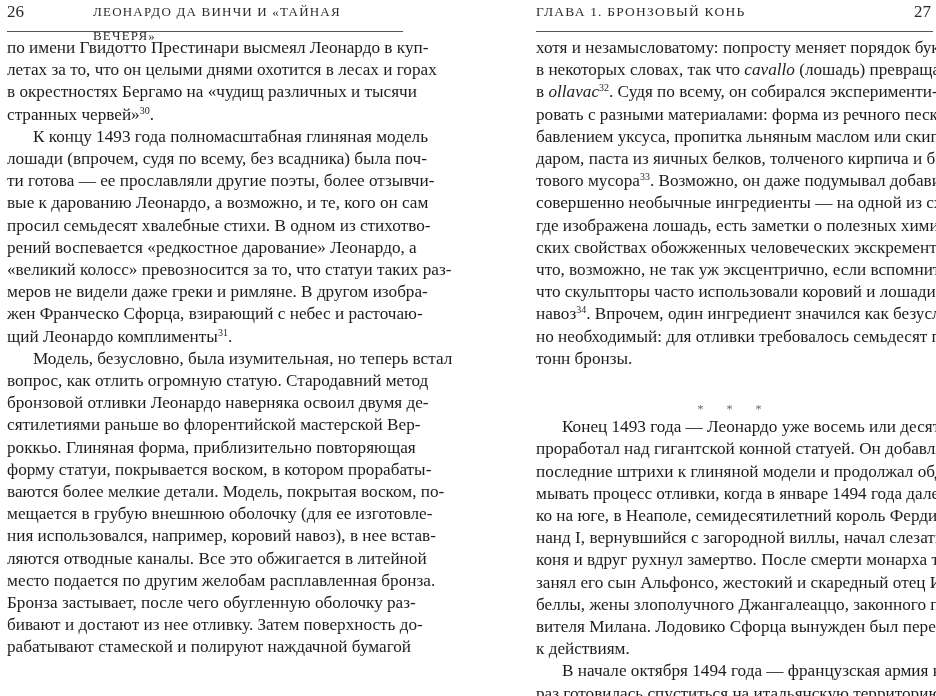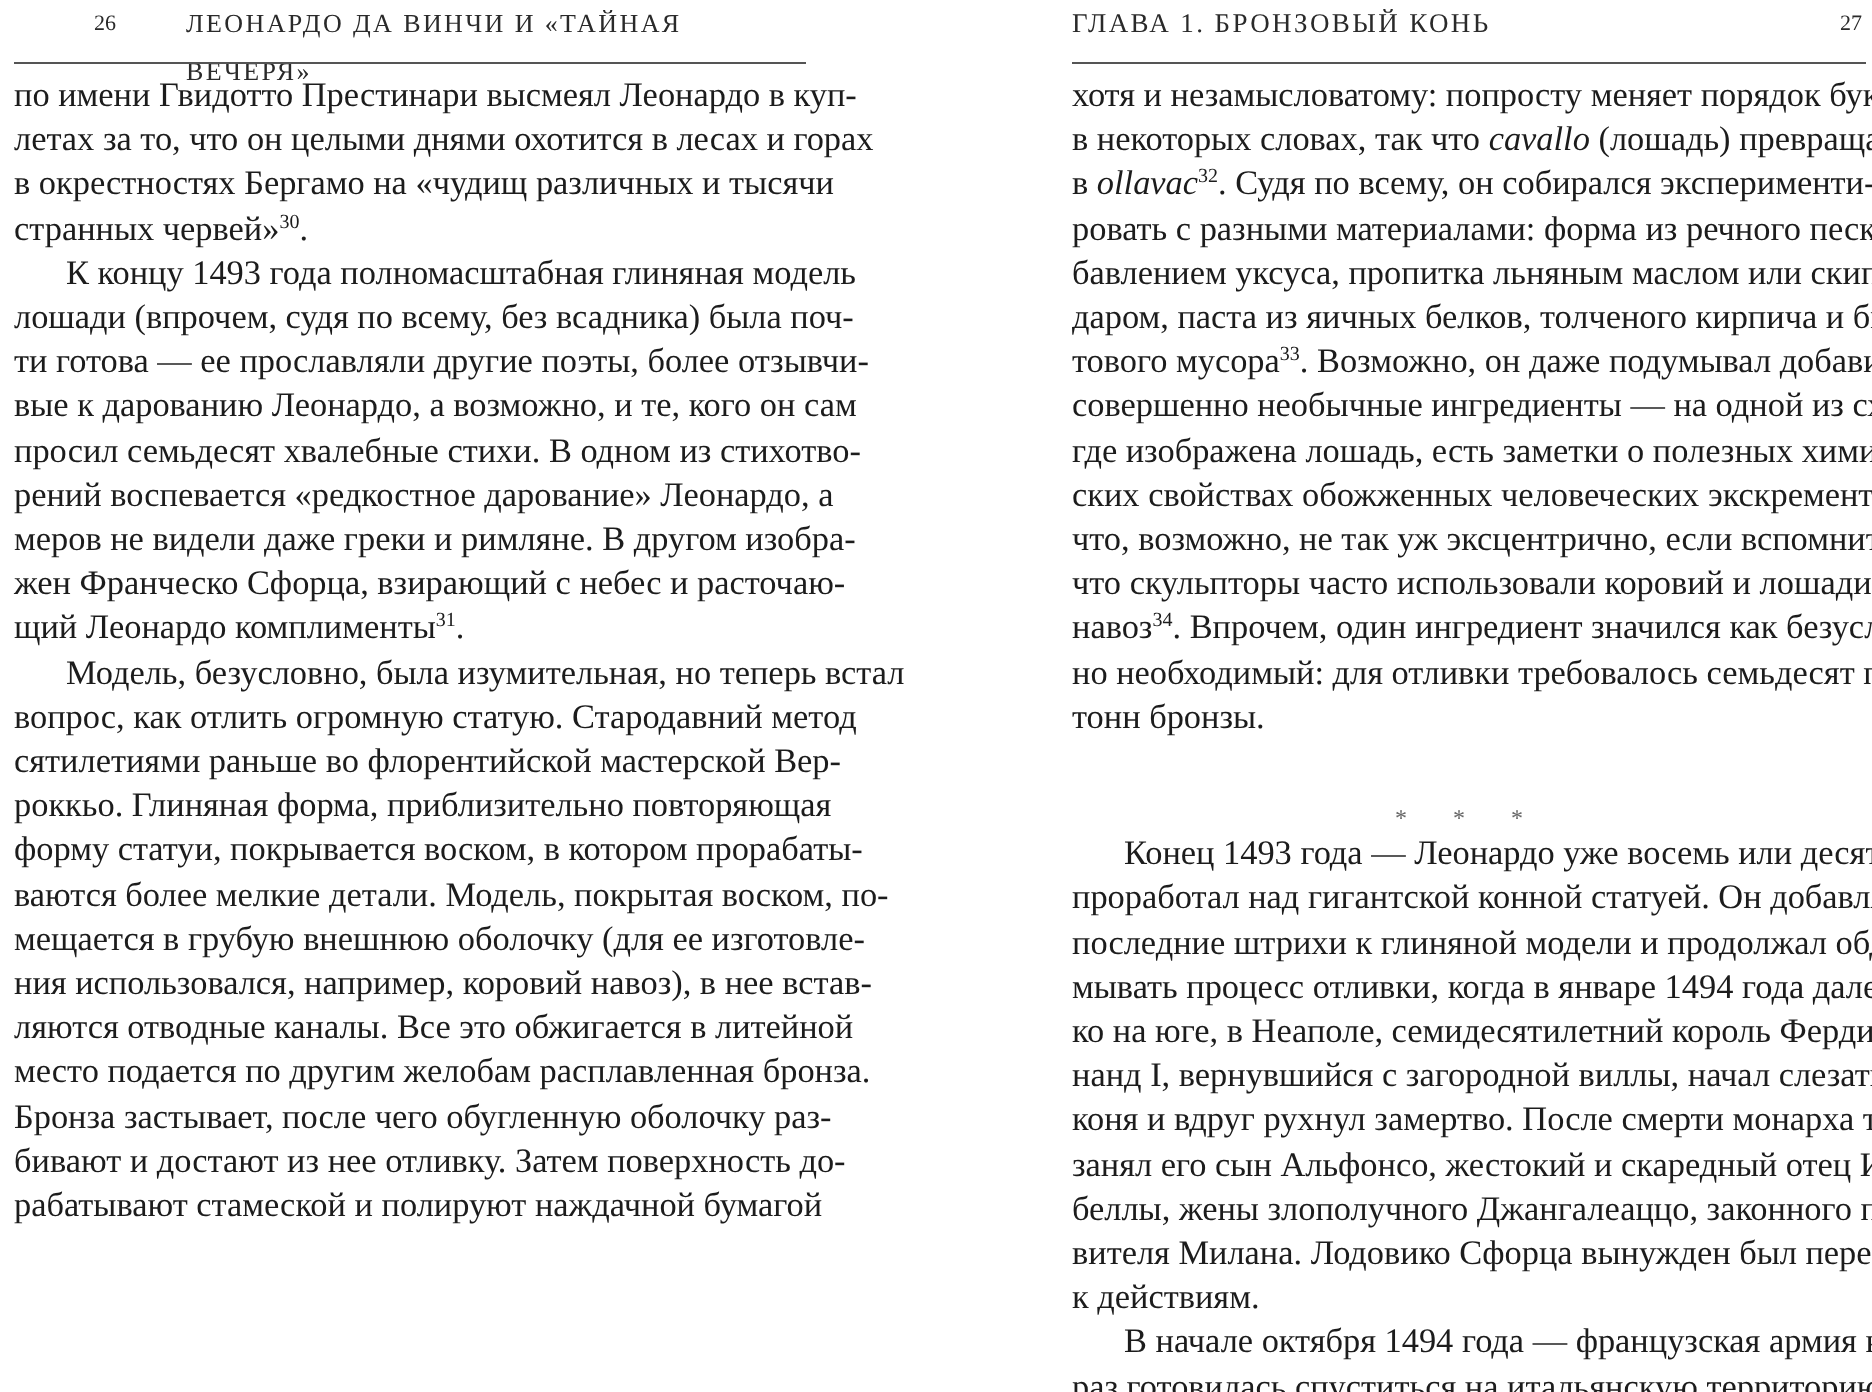--- a/index.html
+++ b/index.html
@@ -11,21 +11,21 @@
     position: relative;
   }
   .page { position: absolute; top: 0; height: 696px; }
   .page-left { left: 7px; width: 396px; }
   .page-right { left: 536px; width: 397px; }
   .running-head {
     position: relative; height: 28px;
     font-size: 15px; letter-spacing: 1.2px; line-height: 24px;
     color: #2a2a2a;
   }
-  .folio { font-size: 11px; letter-spacing: 0; position: absolute; top: 0; margin-left: 40px; }
+  .folio { font-size: 17px; letter-spacing: 0; position: absolute; top: 0; }
   .page-left .folio { left: 0; }
   .page-right .folio { right: 2px; }
   .page-left .head-title { position: absolute; left: 86px; top: 0; font-size: 13px; }
   .page-right .head-title { position: absolute; left: 0; top: 0; font-size: 13.5px; }
   .rule { position: absolute; top: 31px; left: 0; right: 0; height: 0; border-top: 1px solid #555; }
   .body-text {
     position: absolute; top: 37px; left: 0; right: 0;
     font-size: 17.2px; line-height: 22.2px;
   }
   .line { white-space: nowrap; text-align: justify; text-align-last: justify; display: block; }
@@ -49,25 +49,27 @@
     <span class="line">по имени Гвидотто Престинари высмеял Леонардо в куп-</span>
     <span class="line">летах за то, что он целыми днями охотится в лесах и горах</span>
     <span class="line">в окрестностях Бергамо на «чудищ различных и тысячи</span>
     <span class="line last"><span>странных червей»</span><sup>30</sup><span>.</span></span>
     <span class="line indent">К концу 1493 года полномасштабная глиняная модель</span>
     <span class="line">лошади (впрочем, судя по всему, без всадника) была поч-</span>
     <span class="line">ти готова — ее прославляли другие поэты, более отзывчи-</span>
     <span class="line">вые к дарованию Леонардо, а возможно, и те, кого он сам</span>
     <span class="line">просил семьдесят хвалебные стихи. В одном из стихотво-</span>
     <span class="line">рений воспевается «редкостное дарование» Леонардо, а</span>
+    <span class="line">«великий колосс» превозносится за то, что статуи таких раз-</span>
     <span class="line">меров не видели даже греки и римляне. В другом изобра-</span>
     <span class="line">жен Франческо Сфорца, взирающий с небес и расточаю-</span>
     <span class="line last"><span>щий Леонардо комплименты</span><sup>31</sup><span>.</span></span>
     <span class="line indent">Модель, безусловно, была изумительная, но теперь встал</span>
     <span class="line">вопрос, как отлить огромную статую. Стародавний метод</span>
+    <span class="line">бронзовой отливки Леонардо наверняка освоил двумя де-</span>
     <span class="line">сятилетиями раньше во флорентийской мастерской Вер-</span>
     <span class="line">роккьо. Глиняная форма, приблизительно повторяющая</span>
     <span class="line">форму статуи, покрывается воском, в котором прорабаты-</span>
     <span class="line">ваются более мелкие детали. Модель, покрытая воском, по-</span>
     <span class="line">мещается в грубую внешнюю оболочку (для ее изготовле-</span>
     <span class="line">ния использовался, например, коровий навоз), в нее встав-</span>
     <span class="line">ляются отводные каналы. Все это обжигается в литейной</span>
     <span class="line">место подается по другим желобам расплавленная бронза.</span>
     <span class="line">Бронза застывает, после чего обугленную оболочку раз-</span>
     <span class="line">бивают и достают из нее отливку. Затем поверхность до-</span>

